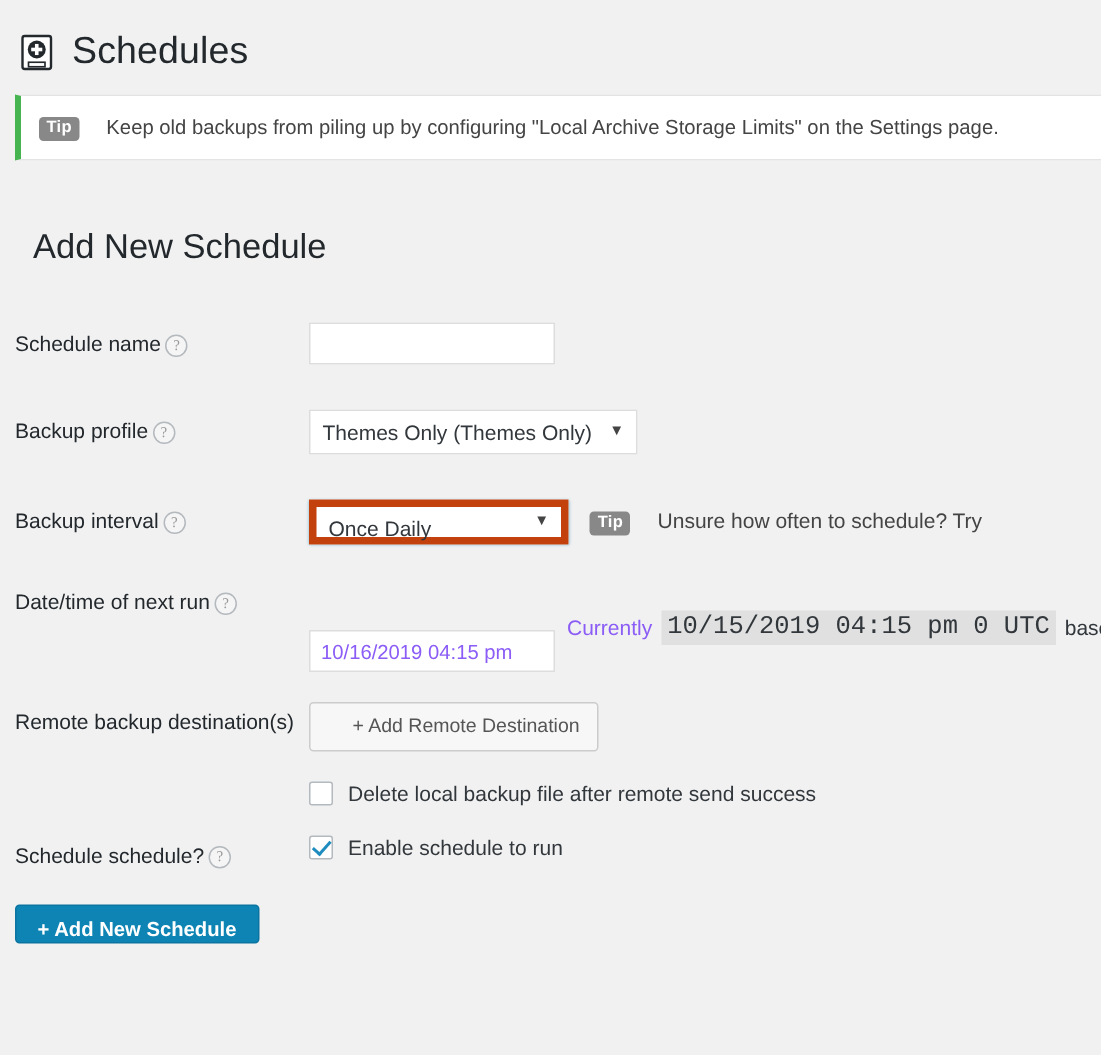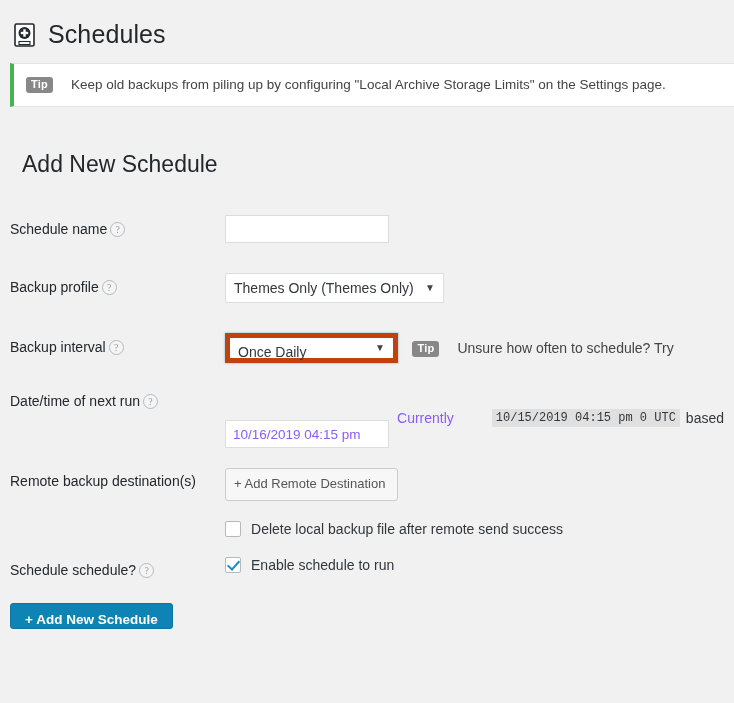--- a/index.html
+++ b/index.html
@@ -184,39 +184,38 @@
 
   .currently-label {
     font-size: 14px;
     color: #8b5cf6;
     margin: 0 6px 0 8px;
     text-align: center;
   }
   code.utc {
     background: #e0e0e0;
     font-family: "Liberation Mono", monospace;
-    font-size: 12px;
+    font-size: 17px;
     padding: 2px 4px;
     color: #32373c;
-    margin-left: 32px;
   }
   .based-text {
     font-size: 14px;
     color: #32373c;
     margin-left: 6px;
   }
   .nowrap-row { white-space: nowrap; display: flex; align-items: center; }
 
   
   .btn-secondary {
     background: #f7f7f7;
     border: 1px solid #ccc;
     color: #555;
     font-size: 13px;
-    padding: 5px 12px 6px 8px;
+    padding: 5px 12px 6px 28px;
     line-height: 1.5;
     border-radius: 3px;
     font-family: "Liberation Sans", sans-serif;
     cursor: pointer;
   }
 
   
   .cb-line { display: flex; align-items: center; }
   .checkbox {
     width: 16px;

